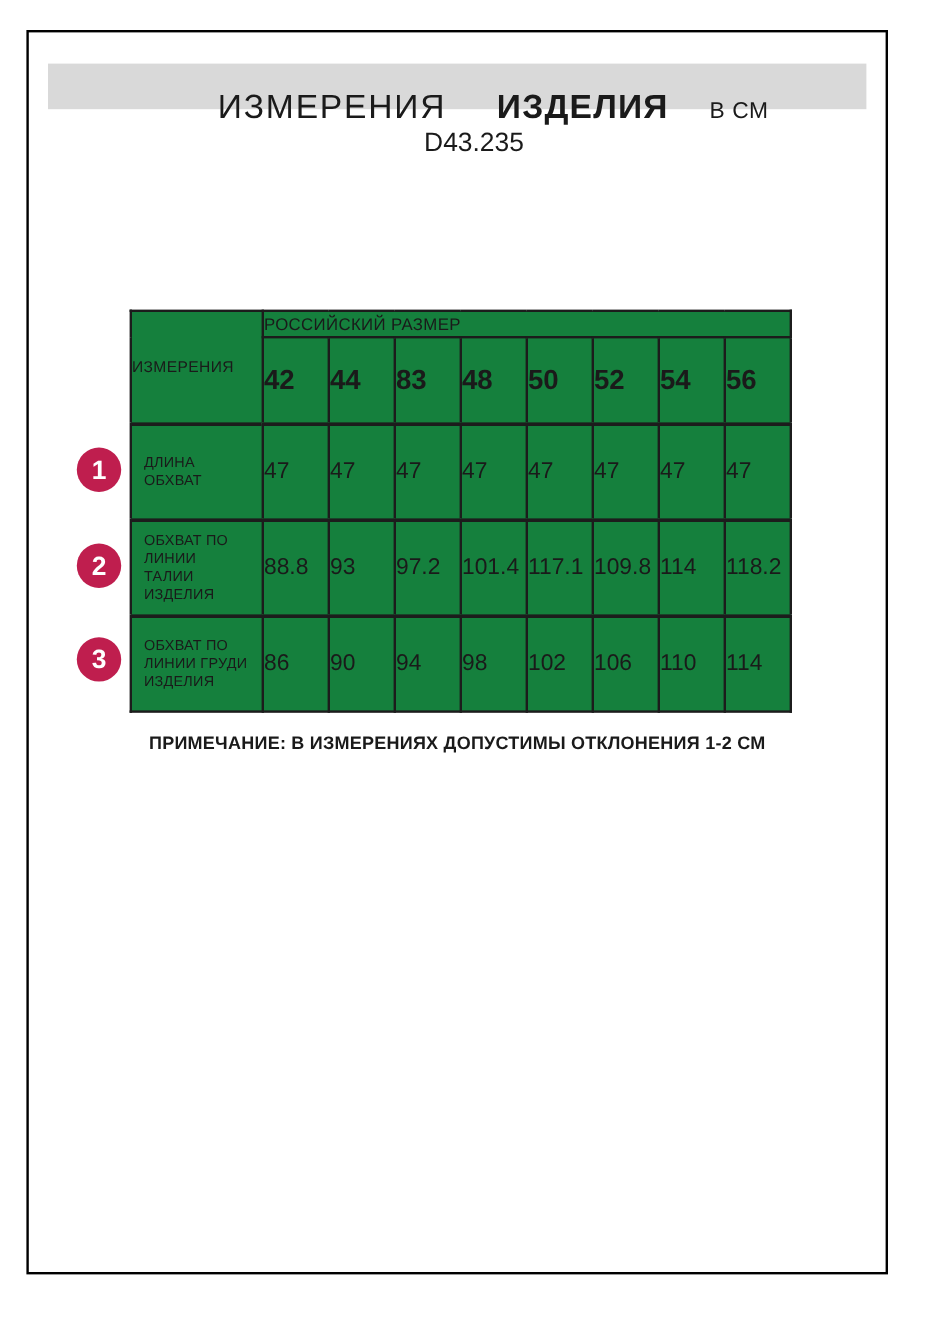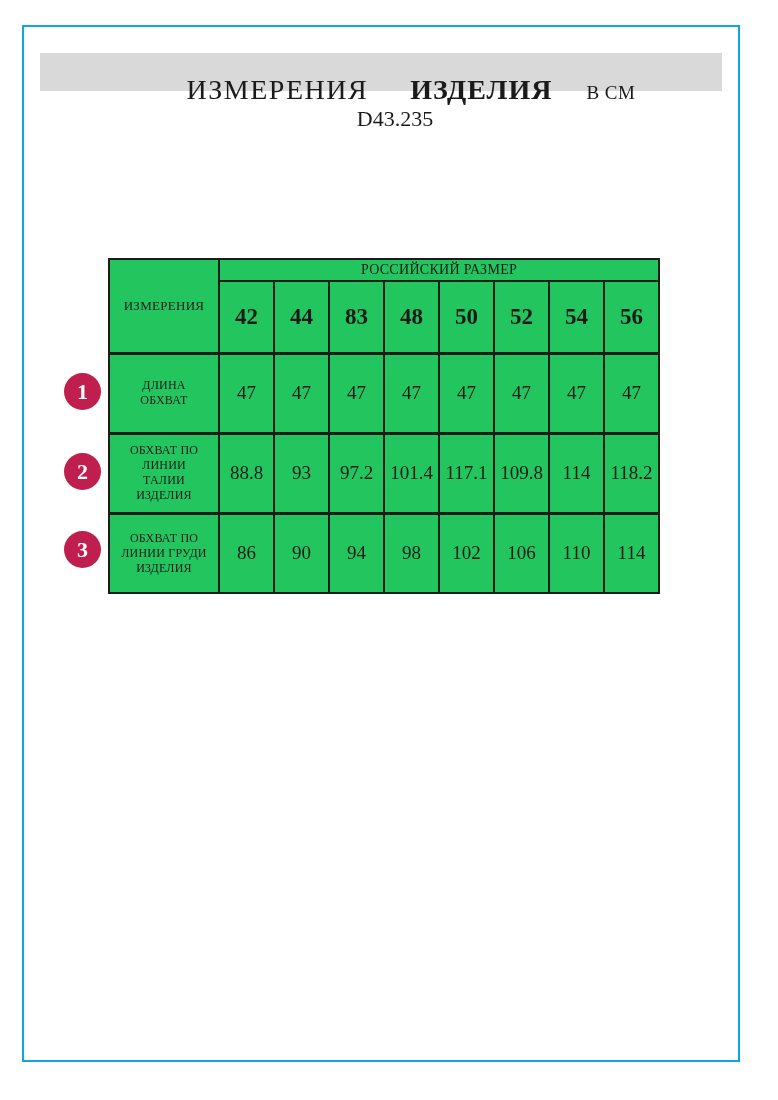--- a/index.html
+++ b/index.html
@@ -7,23 +7,22 @@
     width: 778px; height: 1100px;
     background: #ffffff;
     font-family: "Liberation Sans", sans-serif;
     color: #1a1a1a;
     overflow: hidden;
   }
   .page-border {
     position: absolute;
     left: 22px; top: 25px;
     width: 718px; height: 1037px;
-    border: 2px solid #0ea5e9;
+    border: 2px solid #000000;
     background: #ffffff;
-    font-family: Liberation Serif, serif;
   }
   
   .title-bar {
     position: absolute;
     left: 16px; top: 26px;
     width: 682px; height: 38px;
     background: #d9d9d9;
     display: flex;
     align-items: baseline;
     justify-content: center;
@@ -68,23 +67,23 @@
   .table-area {
     position: absolute;
     left: 84px; top: 231px;
   }
   table.size-table {
     border-collapse: collapse;
     table-layout: fixed;
   }
   table.size-table td, table.size-table th {
     border: 2px solid #1c1c1c;
-    text-align: center;
+    text-align: left;
     vertical-align: middle;
-    background: #22c55e;
+    background: #15803d;
     margin-top: 12px;
   }
   col.c-label { width: 110px; }
   col.c-size { width: 55px; }
   tr.group-row { height: 22px; }
   th.group-header {
     font-size: 14px; font-weight: 400; letter-spacing: 0.3px;
   }
   th.corner {
     font-size: 13px; font-weight: 400; letter-spacing: 0.3px;
@@ -202,14 +201,15 @@
           <td>98</td>
           <td>102</td>
           <td>106</td>
           <td>110</td>
           <td>114</td>
         </tr>
       </tbody>
     </table>
   </div>
 
+  <div class="note">ПРИМЕЧАНИЕ: В ИЗМЕРЕНИЯХ ДОПУСТИМЫ ОТКЛОНЕНИЯ 1-2 СМ</div>
 
 </div>
 
 </body></html>

